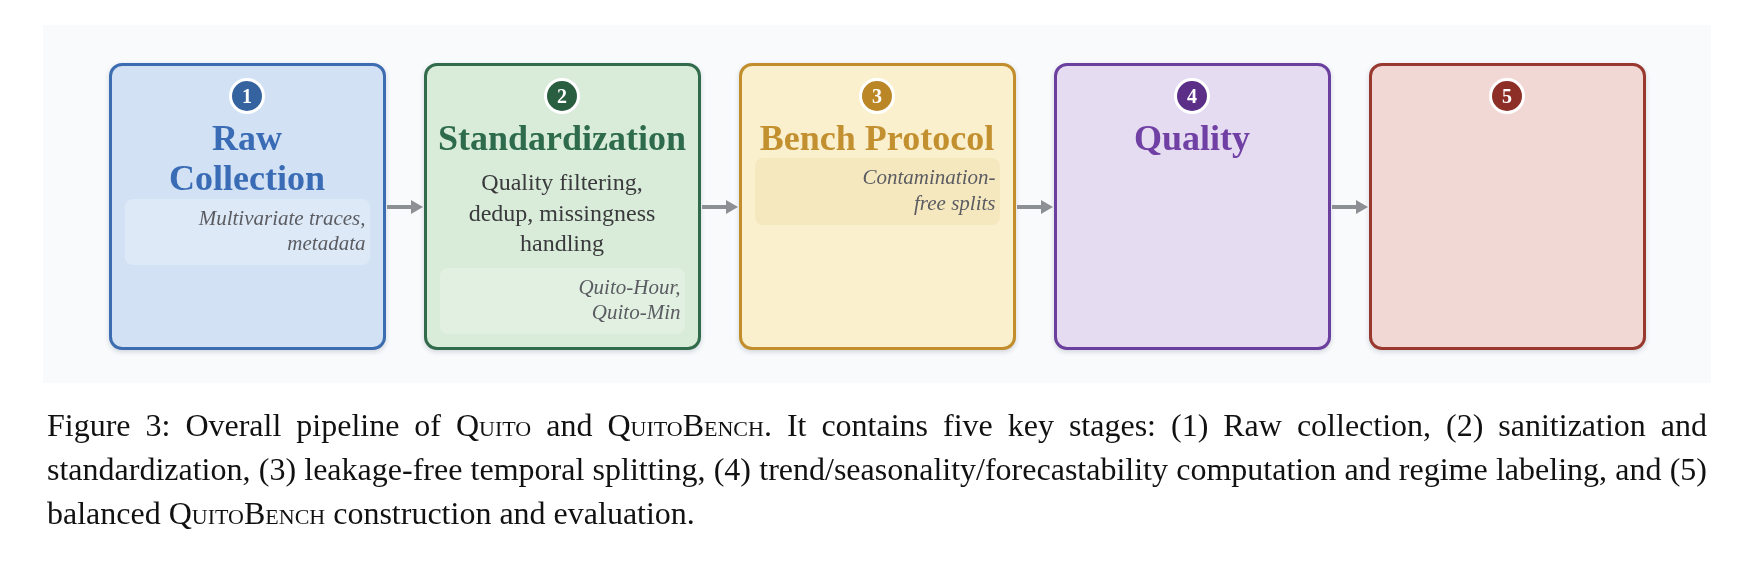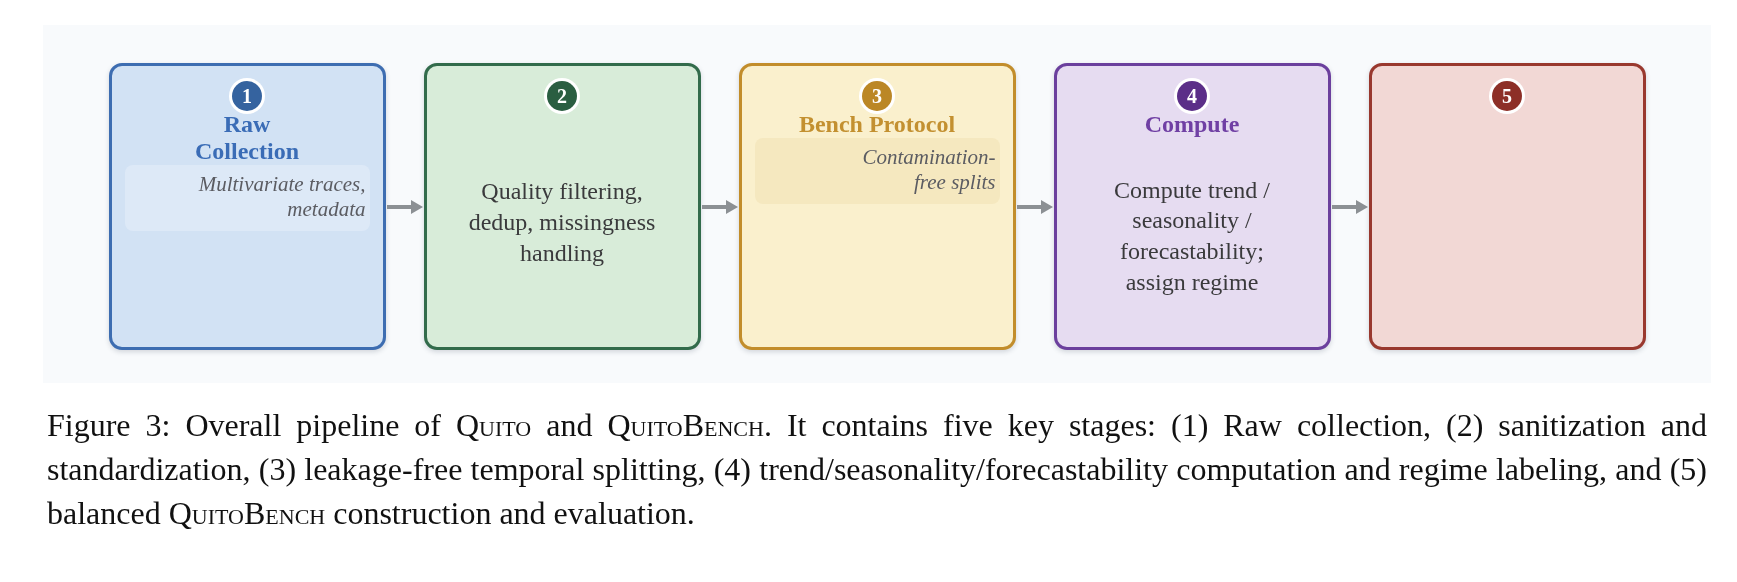--- a/index.html
+++ b/index.html
@@ -48,22 +48,23 @@
     color: #fff;
     font-weight: bold;
     font-size: 20px;
     display: flex;
     align-items: center;
     justify-content: center;
     margin-top: 3px;
     flex: none;
   }
   .stage-title {
+    margin-top: 7px;
     font-weight: bold;
-    font-size: 24px;
+    font-size: 36px;
     line-height: 1.12;
     color: var(--title, #333);
     text-align: center;
     white-space: pre-line;
   }
   .stage-body {
     margin: auto 0;
     font-size: 24px;
     line-height: 1.28;
     color: var(--body-text, #3a3a3c);
@@ -126,23 +127,26 @@
         <svg width="38" height="18" viewBox="0 0 38 18" aria-hidden="true">
           <line x1="1" y1="9" x2="27" y2="9" stroke="currentColor" stroke-width="4"></line>
           <path d="M25 2 L37 9 L25 16 Z" fill="currentColor"></path>
         </svg>
       </div>
 
       <div class="stage" style="--border: #326b4b; --bg: #d8ecd9; --badge: #2a5e41; --title: #2e6b4c; --chip: #e1f0e1;">
         <div class="badge">
           <span>2</span>
         </div>
+        <div class="stage-title">Standardization</div>
         <div class="stage-body">Quality filtering,
 dedup, missingness
 handling</div>
+        <div class="chip">Quito-Hour,
+Quito-Min</div>
       </div>
 
       <div class="arrow">
         <svg width="38" height="18" viewBox="0 0 38 18" aria-hidden="true">
           <line x1="1" y1="9" x2="27" y2="9" stroke="currentColor" stroke-width="4"></line>
           <path d="M25 2 L37 9 L25 16 Z" fill="currentColor"></path>
         </svg>
       </div>
 
       <div class="stage" style="--border: #c28d2b; --bg: #faf0cd; --badge: #bb8726; --title: #c39030; --chip: #f5e8bf;">
@@ -158,25 +162,21 @@
         <svg width="38" height="18" viewBox="0 0 38 18" aria-hidden="true">
           <line x1="1" y1="9" x2="27" y2="9" stroke="currentColor" stroke-width="4"></line>
           <path d="M25 2 L37 9 L25 16 Z" fill="currentColor"></path>
         </svg>
       </div>
 
       <div class="stage" style="--border: #6b3f9d; --bg: #e6dcf1; --badge: #5b2e88; --title: #7040a4; --chip: #ddd0ed;">
         <div class="badge">
           <span>4</span>
         </div>
-        <div class="stage-title">Compute</div>
-        <div class="stage-body">Compute trend /
-seasonality /
-forecastability;
-assign regime</div>
+        <div class="stage-title">Quality</div>
       </div>
 
       <div class="arrow">
         <svg width="38" height="18" viewBox="0 0 38 18" aria-hidden="true">
           <line x1="1" y1="9" x2="27" y2="9" stroke="currentColor" stroke-width="4"></line>
           <path d="M25 2 L37 9 L25 16 Z" fill="currentColor"></path>
         </svg>
       </div>
 
       <div class="stage" style="--border: #99382e; --bg: #f2d8d5; --badge: #8d2f27; --title: #9c3a30; --chip: transparent;">

